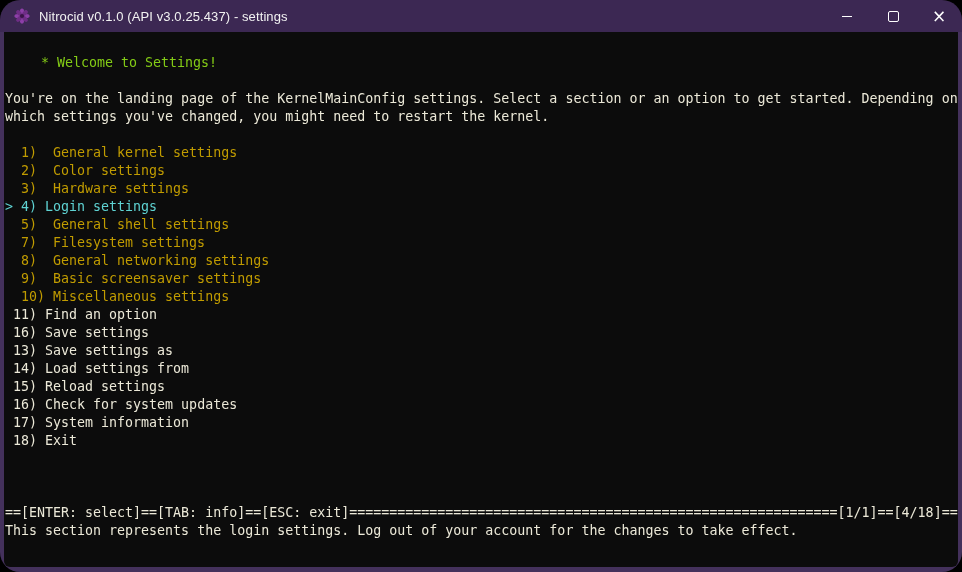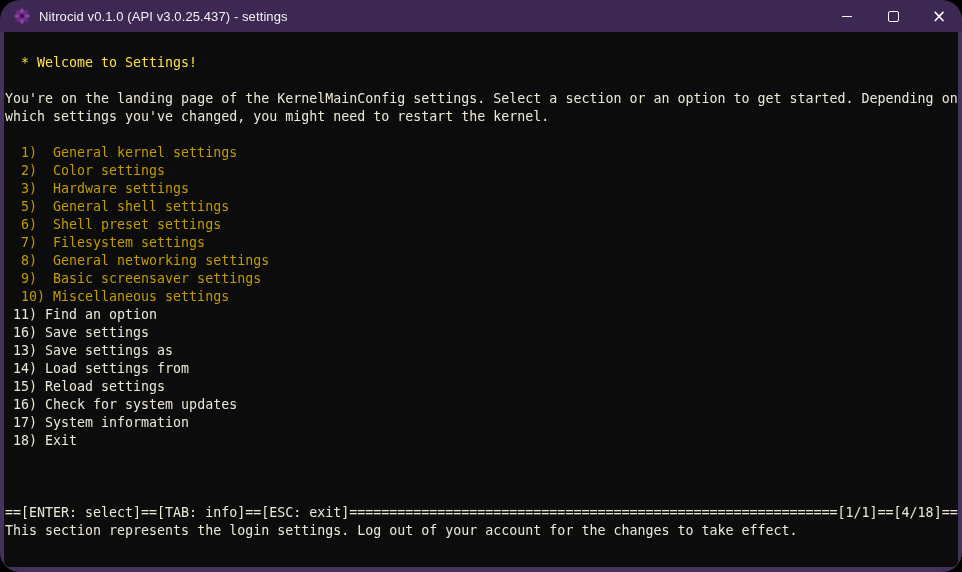--- a/index.html
+++ b/index.html
@@ -45,21 +45,21 @@
     background: #0c0c0c; overflow: hidden;
     padding: 4px 0 0 1px;
     border-bottom-left-radius: 6px; border-bottom-right-radius: 6px;
   }
   .term {
     font-family: "DejaVu Sans Mono", monospace;
     font-size: 13.3px; line-height: 18px;
     color: #ece9d8;
   }
   .trow { height: 18px; white-space: pre; }
-  .c-welcome { color: #fde047; }
+  .c-welcome { color: #84cc16; padding-left: 20px; }
   .c-section { color: #c19c00; padding-left: 8px; }
   .c-sel     { color: #5fd3d3; }
   .c-white   { color: #ece9d8; }
 </style>
 </head>
 <body>
 
 <div class="window">
 
   <div class="titlebar">
@@ -99,22 +99,22 @@
       <div class="trow"></div>
       <div class="trow c-welcome">  * Welcome to Settings!</div>
       <div class="trow"></div>
       <div class="trow c-white">You're on the landing page of the KernelMainConfig settings. Select a section or an option to get started. Depending on</div>
       <div class="trow c-white">which settings you've changed, you might need to restart the kernel.</div>
       <div class="trow"></div>
       <div id="menu">
           <div class="trow c-section"> 1)  General kernel settings</div>
           <div class="trow c-section"> 2)  Color settings</div>
           <div class="trow c-section"> 3)  Hardware settings</div>
+          <div class="trow c-sel">&gt; 4) Login settings</div>
           <div class="trow c-section"> 5)  General shell settings</div>
-          <div class="trow c-section"> 6)  Shell preset settings</div>
           <div class="trow c-section"> 7)  Filesystem settings</div>
           <div class="trow c-section"> 8)  General networking settings</div>
           <div class="trow c-section"> 9)  Basic screensaver settings</div>
           <div class="trow c-section"> 10) Miscellaneous settings</div>
           <div class="trow c-white"> 11) Find an option</div>
           <div class="trow c-white"> 16) Save settings</div>
           <div class="trow c-white"> 13) Save settings as</div>
           <div class="trow c-white"> 14) Load settings from</div>
           <div class="trow c-white"> 15) Reload settings</div>
           <div class="trow c-white"> 16) Check for system updates</div>

